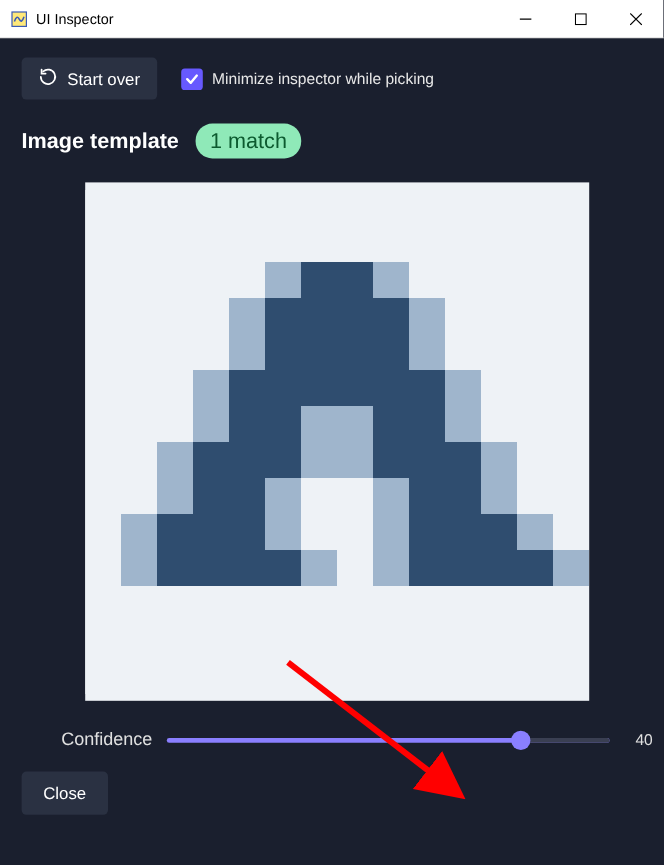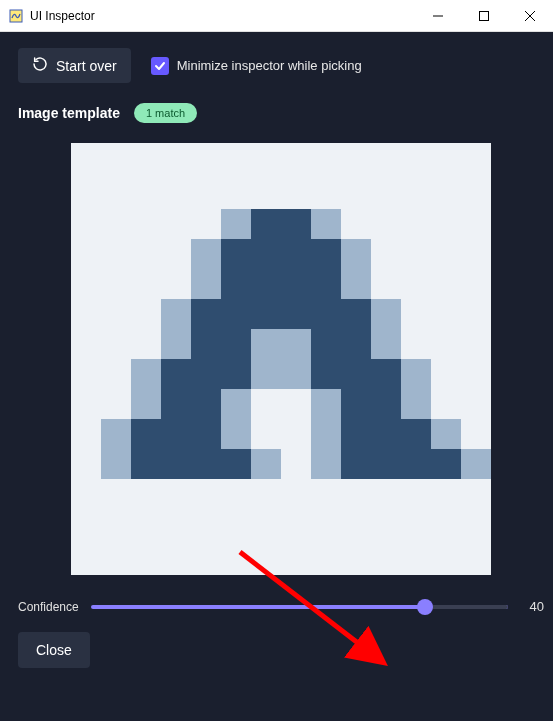--- a/index.html
+++ b/index.html
@@ -63,25 +63,25 @@
     background: #6759ff;
     border-radius: 3px;
     display: flex; align-items: center; justify-content: center;
     cursor: pointer;
   }
 
   .heading-row {
     display: flex; align-items: center; gap: 14px;
     margin-bottom: 20px;
   }
-  .heading-text { font-size: 14px; font-weight: 700; color: #fff; }
+  .heading-text { font-size: 18px; font-weight: 700; color: #fff; }
   .badge {
     background: #8fe9b8;
     color: #0c5a2f;
-    font-size: 11px;
+    font-size: 18px;
     padding: 4px 12px;
     border-radius: 14px;
     font-weight: 500;
   }
 
   .preview-wrap {
     flex: 0 0 auto;
     display: flex;
     justify-content: center;
   }
@@ -101,21 +101,21 @@
     pointer-events: none;
     left: 0; top: 0; width: 100%; height: 100%;
   }
 
   .slider-row {
     margin-top: 24px;
     display: flex;
     align-items: center;
     gap: 12px;
   }
-  .slider-label { font-size: 12px; color: #e0e0e0; }
+  .slider-label { font-size: 15px; color: #e0e0e0; margin-left: 33px; }
   .slider-track {
     flex: 1;
     height: 4px;
     background: #8a7fff;
     border-radius: 2px;
     position: relative;
     cursor: pointer;
   }
   .slider-track .track-remain {
     position: absolute;

